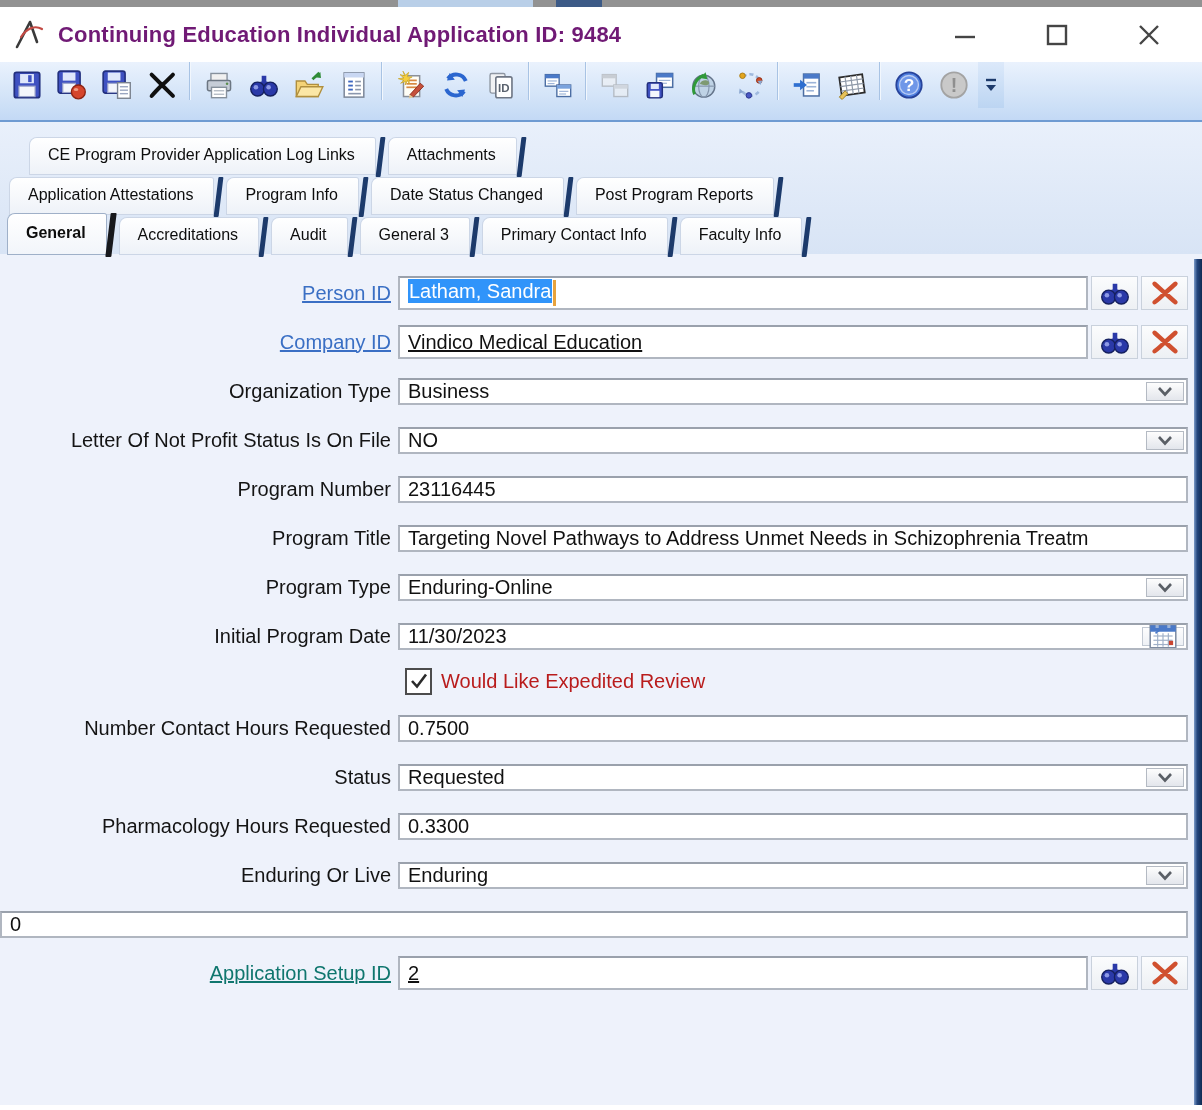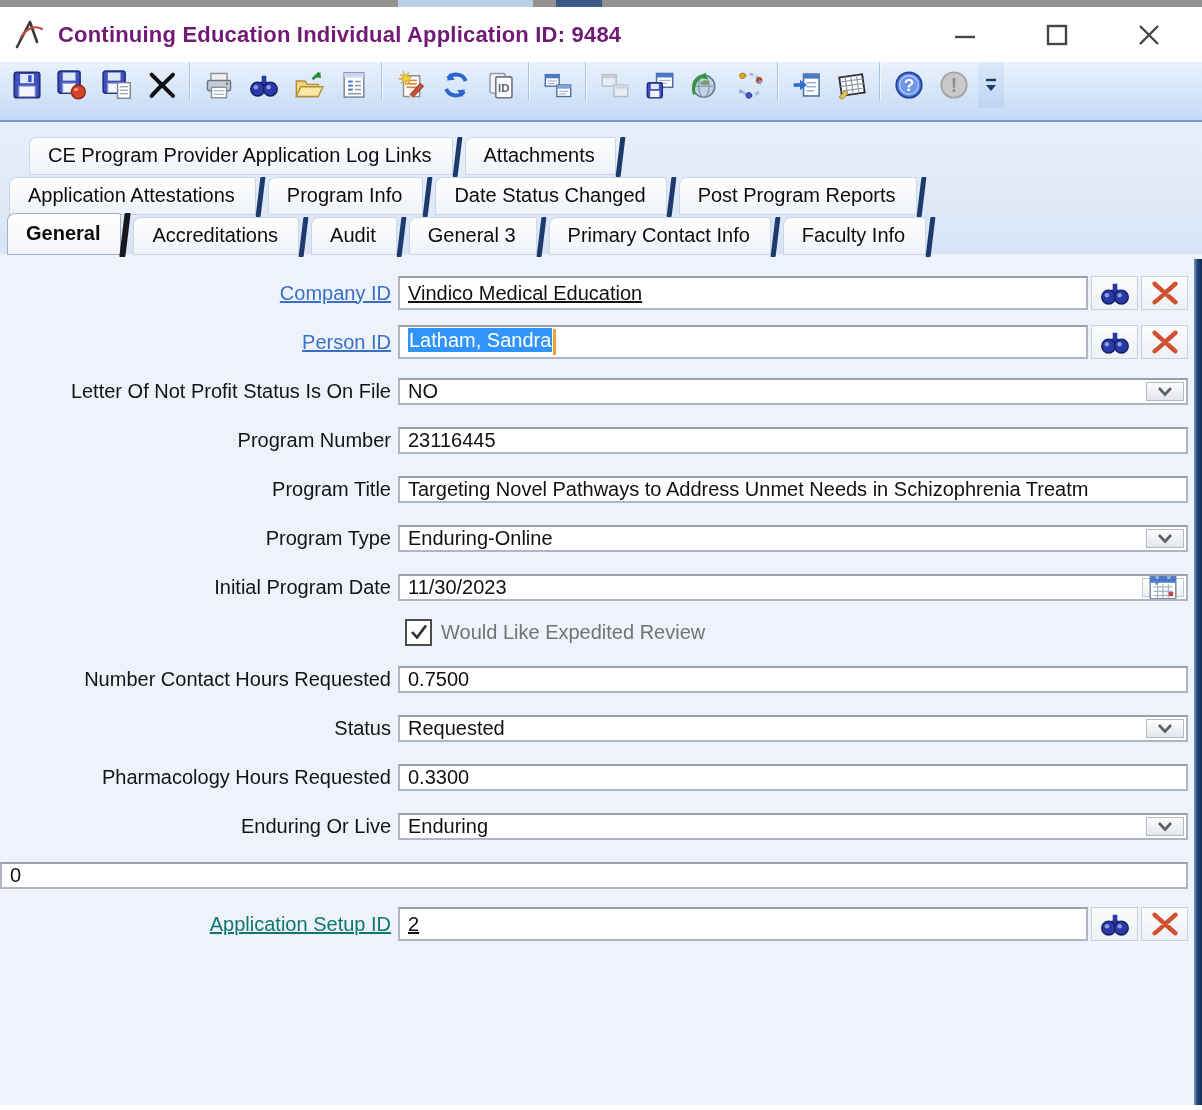--- a/index.html
+++ b/index.html
@@ -23,21 +23,21 @@
   .tool-btn { width: 45px; height: 46px; display: flex; align-items: center; justify-content: center; border-radius: 3px; }
   .tb-sep { width: 2px; height: 38px; background: #a8c3e4; border-right: 1px solid #f2f7fd; margin: 0 5px; flex: none; }
   .tb-overflow { width: 26px; height: 46px; display: flex; align-items: center; justify-content: center; background: linear-gradient(#dcE9fa,#bcd5f2); margin-left: 2px; }
 
   
   .tabs-area { background: linear-gradient(#e9f0fb, #d8e4f5); padding-top: 12px; }
   .tab-row { display: flex; align-items: flex-end; height: 40px; }
   .tab-row.r1 { padding-left: 30px; }
   .tab-row.r2 { padding-left: 10px; }
   .tab-row.r3 { padding-left: 8px; text-align: center; }
-  .tab { position: relative; height: 36px; display: flex; align-items: center; padding: 0 20px 2px 18px; margin-right: 14px; background: linear-gradient(#ffffff, #eef2f8); border-radius: 7px 2px 0 0; font-size: 20px; color: #0d0d0d; white-space: nowrap; box-shadow: 0 0 0 1px #ccd6e6; }
+  .tab { position: relative; height: 36px; display: flex; align-items: center; padding: 0 20px 2px 18px; margin-right: 14px; background: linear-gradient(#ffffff, #eef2f8); border-radius: 7px 2px 0 0; font-size: 16px; color: #0d0d0d; white-space: nowrap; box-shadow: 0 0 0 1px #ccd6e6; }
   .tab::after { content: ""; position: absolute; right: -8px; top: -1px; bottom: -3px; width: 5px; background: #1c3a6b; transform: skewX(-7deg); border-radius: 1px; }
   .tab.selected { font-weight: bold; background: linear-gradient(#ffffff, #f2f5fa); height: 40px; z-index: 2; box-shadow: 0 0 0 1px #9fb0c8; }
   .tab.selected::after { background: #17181c; width: 6px; }
   .under-tabs { height: 5px; background: #eef2fb; }
 
   
   .content { position: relative; height: 846px; background: #eef2fb; padding-top: 13px; }
   .right-strip { position: absolute; top: 0; right: 0; bottom: 0; width: 8px; background: linear-gradient(to right, #7d9cc9, #24477e 40%, #102a52); }
 
   .form-row { display: flex; align-items: center; margin-bottom: 7px; padding-right: 14px; height: 42px; }
@@ -52,21 +52,21 @@
   .sel-text { background: #3094fa; color: #fff; padding: 1px 1px; }
   .caret { display: inline-block; width: 3px; height: 26px; background: #e8a33d; margin-left: 1px; vertical-align: middle; }
 
   .dd-btn { position: absolute; right: 2px; top: 2px; bottom: 2px; width: 38px; background: linear-gradient(#fdfdfd, #e3e6ec); border: 1px solid #b4bac3; display: flex; align-items: center; justify-content: center; }
   .cal-btn { position: absolute; right: 2px; top: 2px; bottom: 2px; width: 42px; background: linear-gradient(#fdfdfe, #eef1f5); border: 1px solid #c2c9d3; display: flex; align-items: center; justify-content: center; }
 
   .mini-btn { width: 47px; flex: none; background: linear-gradient(#fbfcfd, #edf0f4); border: 1px solid #c9d1dc; display: flex; align-items: center; justify-content: center; }
 
   .checkbox-row { display: flex; align-items: center; height: 34px; margin: 5px 0 9px 0; padding-left: 405px; }
   .checkbox { width: 27px; height: 27px; background: #fff; border: 2.5px solid #4c4c4c; display: flex; align-items: center; justify-content: center; flex: none; }
-  .checkbox-label { font-size: 20px; color: #737373; margin-left: 9px; white-space: nowrap; }
+  .checkbox-label { font-size: 20px; color: #b91c1c; margin-left: 9px; white-space: nowrap; }
 
   svg { display: block; }
 </style>
 </head>
 <body>
 
 <div class="top-strip">
   <div class="seg-blue"></div>
   <div class="seg-navy"></div>
 </div>
@@ -364,24 +364,24 @@
       <div class="tab">General 3</div>
       <div class="tab">Primary Contact Info</div>
       <div class="tab">Faculty Info</div>
     </div>
 </div>
 <div class="under-tabs"></div>
 
 <div class="content">
   <div id="formRows">
       <div class="form-row">
-        <div class="row-label"><span class="lbl-link">Company ID</span></div>
-        <div class="row-control">
-          <div class="textbox plain">
-            <span class="val-underline">Vindico Medical Education</span>
+        <div class="row-label"><span class="lbl-link">Person ID</span></div>
+        <div class="row-control">
+          <div class="textbox plain">
+            <span><span class="sel-text">Latham, Sandra</span><span class="caret"></span></span>
           </div>
           <div class="mini-btn">
             <span>
               <svg width="30" height="30" viewBox="0 0 26 26">
                 <rect x="10" y="10" width="6" height="5" fill="#2a39a8"></rect>
                 <rect x="11" y="5" width="4" height="6" fill="#2a39a8"></rect>
                 <circle cx="7.5" cy="16.5" r="6" fill="#2a39a8" stroke="#15205f" stroke-width="1.2"></circle>
                 <circle cx="18.5" cy="16.5" r="6" fill="#2a39a8" stroke="#15205f" stroke-width="1.2"></circle>
                 <circle cx="6" cy="15" r="2" fill="#8d9ae6"></circle>
                 <circle cx="17" cy="15" r="2" fill="#8d9ae6"></circle>
@@ -391,43 +391,58 @@
           <div class="mini-btn">
             <span>
               <svg width="32" height="32" viewBox="0 0 26 26">
                 <path d="M4.5 5.5 C9 9.5, 11 11.5, 13 13 M13 13 C17 16.5, 19 18.5, 21.5 20.5 M21.5 5.5 C17.5 9, 15.5 11, 13 13 M13 13 C9.5 16.5, 7.5 18.5, 4.5 20.5" stroke="#d0502f" stroke-width="3.6" fill="none" stroke-linecap="round"></path>
               </svg>
             </span>
           </div>
         </div>
       </div>
       <div class="form-row">
-        <div class="row-label"><span class="lbl-link">Person ID</span></div>
-        <div class="row-control">
-          <div class="textbox plain">
-            <span><span class="sel-text">Latham, Sandra</span><span class="caret"></span></span>
+        <div class="row-label"><span class="lbl-link">Company ID</span></div>
+        <div class="row-control">
+          <div class="textbox plain">
+            <span class="val-underline">Vindico Medical Education</span>
           </div>
           <div class="mini-btn">
             <span>
               <svg width="30" height="30" viewBox="0 0 26 26">
                 <rect x="10" y="10" width="6" height="5" fill="#2a39a8"></rect>
                 <rect x="11" y="5" width="4" height="6" fill="#2a39a8"></rect>
                 <circle cx="7.5" cy="16.5" r="6" fill="#2a39a8" stroke="#15205f" stroke-width="1.2"></circle>
                 <circle cx="18.5" cy="16.5" r="6" fill="#2a39a8" stroke="#15205f" stroke-width="1.2"></circle>
                 <circle cx="6" cy="15" r="2" fill="#8d9ae6"></circle>
                 <circle cx="17" cy="15" r="2" fill="#8d9ae6"></circle>
               </svg>
             </span>
           </div>
           <div class="mini-btn">
             <span>
               <svg width="32" height="32" viewBox="0 0 26 26">
                 <path d="M4.5 5.5 C9 9.5, 11 11.5, 13 13 M13 13 C17 16.5, 19 18.5, 21.5 20.5 M21.5 5.5 C17.5 9, 15.5 11, 13 13 M13 13 C9.5 16.5, 7.5 18.5, 4.5 20.5" stroke="#d0502f" stroke-width="3.6" fill="none" stroke-linecap="round"></path>
               </svg>
             </span>
+          </div>
+        </div>
+      </div>
+      <div class="form-row">
+        <div class="row-label"><span>Organization Type</span></div>
+        <div class="row-control">
+          <div class="textbox">
+            <span>Business</span>
+            <div class="dd-btn">
+              <span>
+                <svg width="26" height="26" viewBox="0 0 26 26">
+                  <polyline points="7,10 13,16.5 19,10" fill="none" stroke="#5a5f66" stroke-width="2.6"></polyline>
+                </svg>
+              </span>
+            </div>
           </div>
         </div>
       </div>
       <div class="form-row">
         <div class="row-label"><span>Letter Of Not Profit Status Is On File</span></div>
         <div class="row-control">
           <div class="textbox">
             <span>NO</span>
             <div class="dd-btn">
               <span>

